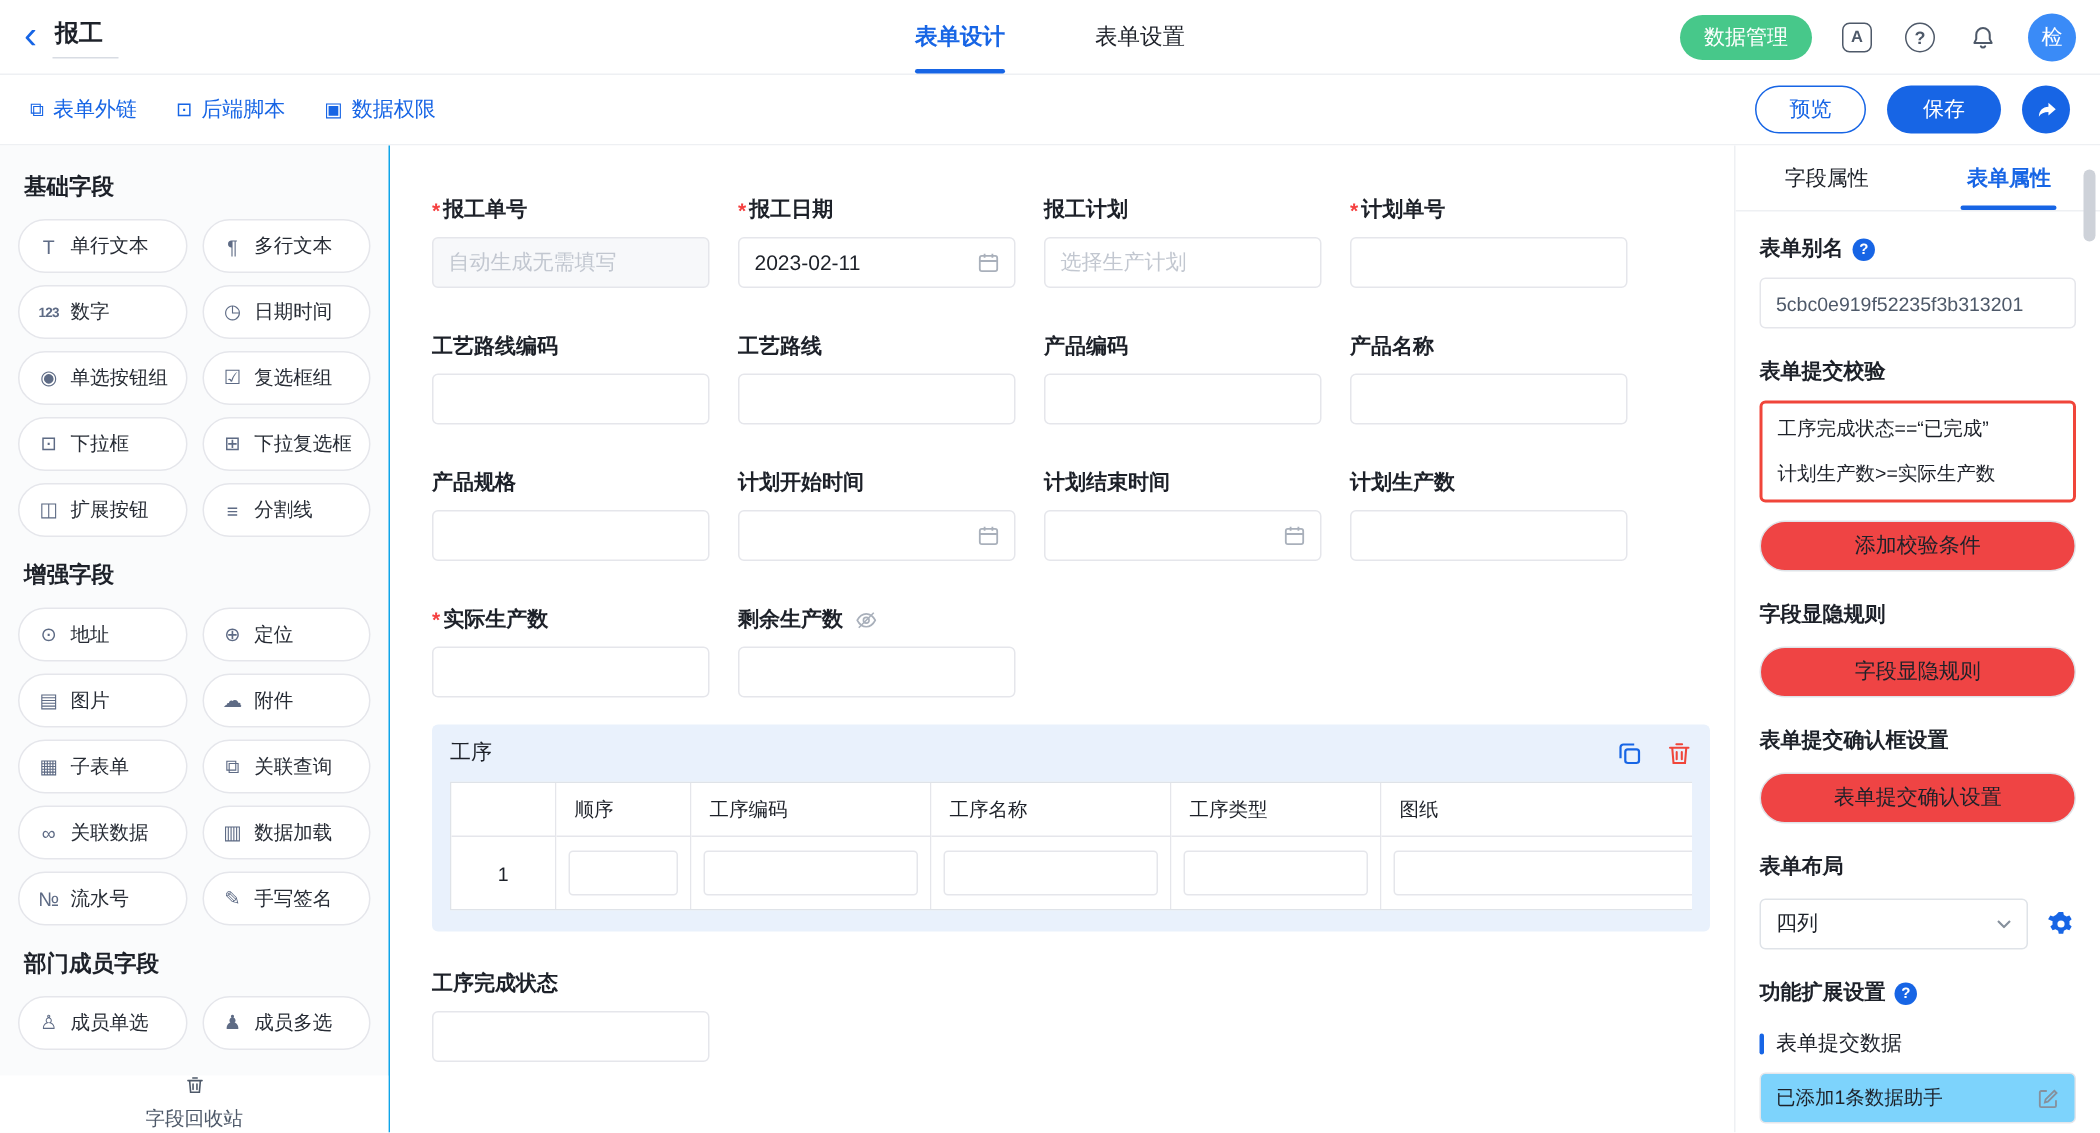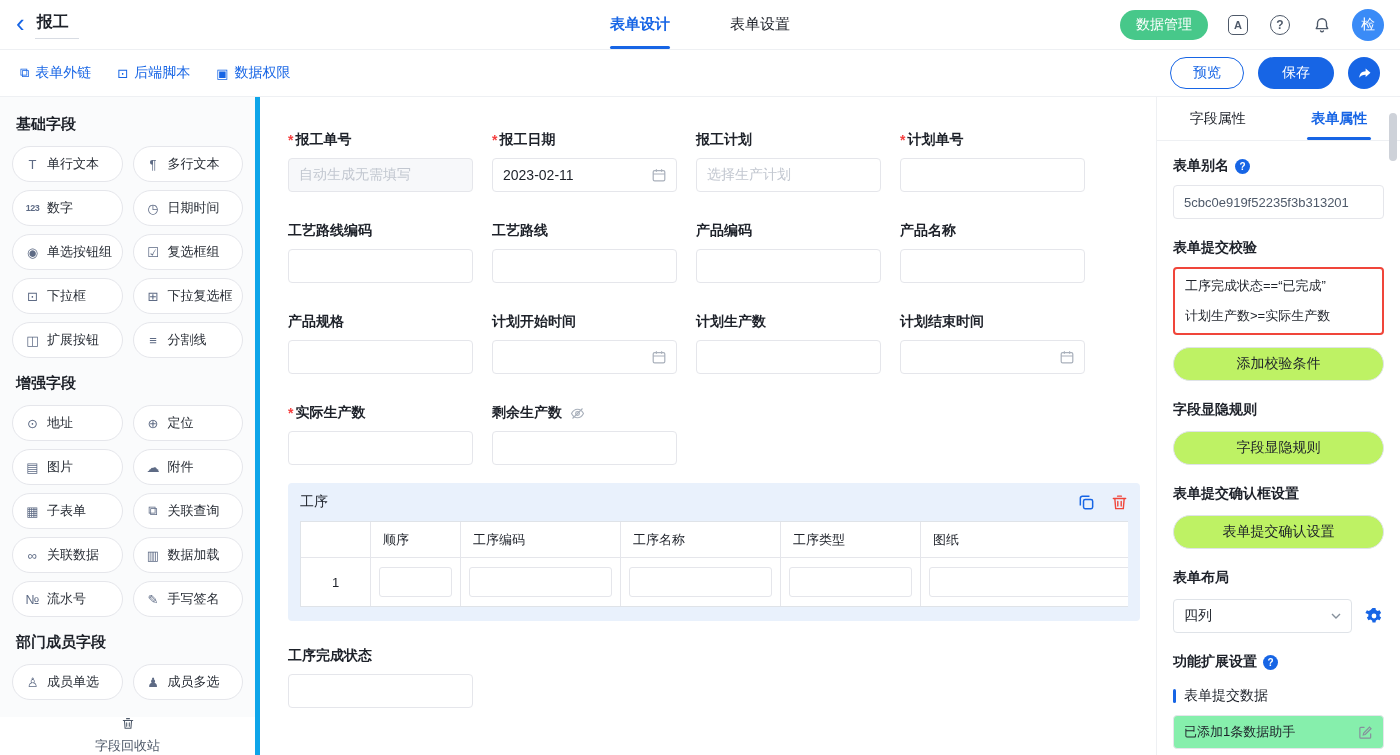--- a/index.html
+++ b/index.html
@@ -29,21 +29,21 @@
   .tool-link .g{font-size:13px;}
   .tool-right{margin-left:auto;display:flex;align-items:center;gap:14px;}
   .btn-preview{height:32px;padding:0 22px;border-radius:16px;border:1px solid #1765e5;color:#1765e5;background:#fff;font-size:14px;cursor:pointer;}
   .btn-save{height:32px;padding:0 24px;border-radius:16px;border:none;background:#1765e5;color:#fff;font-size:14px;cursor:pointer;}
   .btn-share{width:32px;height:32px;border-radius:50%;background:#1765e5;border:none;display:flex;align-items:center;justify-content:center;cursor:pointer;}
 
   
   .main{display:flex;height:658px;}
 
   
-  .sidebar{width:260px;background:#fafbfc;border-right:5px solid #0ea5e9;position:relative;padding:14px 12px 40px;overflow:hidden;}
+  .sidebar{width:260px;background:#fafbfc;border-right:1px solid #0ea5e9;position:relative;padding:14px 12px 40px;overflow:hidden;}
   .side-title{font-size:15px;font-weight:700;margin:16px 4px 12px;}
   .side-title:first-child{margin-top:4px;}
   .side-grid{display:grid;grid-template-columns:1fr 1fr;gap:8px 10px;}
   .side-item{height:36px;background:#fff;border:1px solid #e5e6eb;border-radius:18px;display:flex;align-items:center;padding:0 6px 0 10px;cursor:grab;}
   .side-ico{width:19px;color:#5e6b85;font-size:13px;display:flex;justify-content:center;margin-right:5px;flex:none;}
   .side-ico.small{font-size:9px;font-weight:700;letter-spacing:-.5px;}
   .side-label{font-size:13px;color:#272c35;white-space:nowrap;}
   .side-recycle{position:absolute;left:0;right:0;bottom:0;height:38px;background:#fff;display:flex;align-items:center;justify-content:center;gap:7px;font-size:13px;color:#4e5969;cursor:pointer;flex-direction:column;}
 
   
@@ -78,28 +78,28 @@
   .p-tab{flex:1;display:flex;align-items:center;justify-content:center;font-size:14px;color:#1d2129;cursor:pointer;position:relative;}
   .p-tab.active{color:#1765e5;font-weight:600;}
   .p-tab.active:after{content:"";position:absolute;bottom:0;width:64px;height:3px;background:#1765e5;border-radius:2px;left:50%;transform:translateX(-50%);}
   .p-body{padding:16px 16px 0;}
   .p-row-label{display:flex;align-items:center;gap:6px;font-size:14px;font-weight:700;}
   .qmark{width:15px;height:15px;border-radius:50%;background:#1765e5;color:#fff;font-size:10px;display:flex;align-items:center;justify-content:center;font-weight:700;cursor:pointer;flex:none;}
   .p-input{margin-top:10px;height:34px;border:1px solid #e5e6eb;border-radius:4px;display:flex;align-items:center;padding:0 10px;font-size:13px;color:#4e5969;background:#fff;}
   .p-heading{font-size:14px;font-weight:700;margin-top:20px;}
   .rule-box{margin-top:10px;border:2px solid #f0453a;border-radius:4px;padding:2px 0;}
   .rule-line{height:30px;display:flex;align-items:center;padding:0 10px;font-size:13px;color:#1d2129;cursor:pointer;}
-  .p-btn{margin-top:12px;height:34px;width:100%;border:1px solid #dfe3e8;border-radius:17px;background:#bef264;font-size:14px;color:#1d2129;cursor:pointer;}
+  .p-btn{margin-top:12px;height:34px;width:100%;border:1px solid #dfe3e8;border-radius:17px;background:#ef4444;font-size:14px;color:#1d2129;cursor:pointer;}
   .layout-row{margin-top:12px;display:flex;align-items:center;gap:12px;}
   .p-select{flex:1;height:34px;border:1px solid #dfe3e8;border-radius:4px;display:flex;align-items:center;padding:0 10px;font-size:14px;color:#1d2129;cursor:pointer;background:#fff;}
   .p-select .chev{margin-left:auto;display:flex;}
   .gear{display:flex;cursor:pointer;}
   .sub-label{margin-top:16px;display:flex;align-items:center;gap:8px;font-size:14px;font-weight:400;}
   .blue-bar{width:3px;height:14px;background:#1765e5;border-radius:2px;flex:none;}
-  .assist-input{margin-top:10px;height:34px;border:1px solid #e5e6eb;border-radius:4px;display:flex;align-items:center;padding:0 10px;font-size:13px;color:#1d2129;background:#86efac;}
+  .assist-input{margin-top:10px;height:34px;border:1px solid #e5e6eb;border-radius:4px;display:flex;align-items:center;padding:0 10px;font-size:13px;color:#1d2129;background:#7dd3fc;}
   .assist-input .edit{margin-left:auto;display:flex;cursor:pointer;}
   .p-scrollbar{position:absolute;right:3px;top:16px;width:8px;height:48px;background:#ced2d9;border-radius:4px;cursor:grab;}
 </style>
 </head>
 <body>
 
 <div class="topbar">
   <div class="tb-left">
     <span class="back">‹</span>
     <span class="tb-title">报工</span>
@@ -341,36 +341,36 @@
             <span class="cal">
               <svg width="14" height="14" viewBox="0 0 14 14" fill="none" stroke="#a9b0bb" stroke-width="1.2">
                 <rect x="1.2" y="2.6" width="11.6" height="10.2" rx="1.4"></rect>
                 <path d="M1.2 6h11.6M4.4 1.2v2.6M9.6 1.2v2.6"></path>
               </svg>
             </span>
           </div>
         </div>
         <div class="field">
           <div class="f-label">
-            <span class="f-text">计划生产数</span>
-          </div>
-          <div class="f-input"></div>
-        </div>
-        <div class="field">
-          <div class="f-label">
             <span class="f-text">计划结束时间</span>
           </div>
           <div class="f-input">
             <span class="cal">
               <svg width="14" height="14" viewBox="0 0 14 14" fill="none" stroke="#a9b0bb" stroke-width="1.2">
                 <rect x="1.2" y="2.6" width="11.6" height="10.2" rx="1.4"></rect>
                 <path d="M1.2 6h11.6M4.4 1.2v2.6M9.6 1.2v2.6"></path>
               </svg>
             </span>
           </div>
+        </div>
+        <div class="field">
+          <div class="f-label">
+            <span class="f-text">计划生产数</span>
+          </div>
+          <div class="f-input"></div>
         </div>
         <div class="field">
           <div class="f-label">
             <span class="star">*</span>
             <span class="f-text">实际生产数</span>
           </div>
           <div class="f-input"></div>
         </div>
         <div class="field">
           <div class="f-label">

